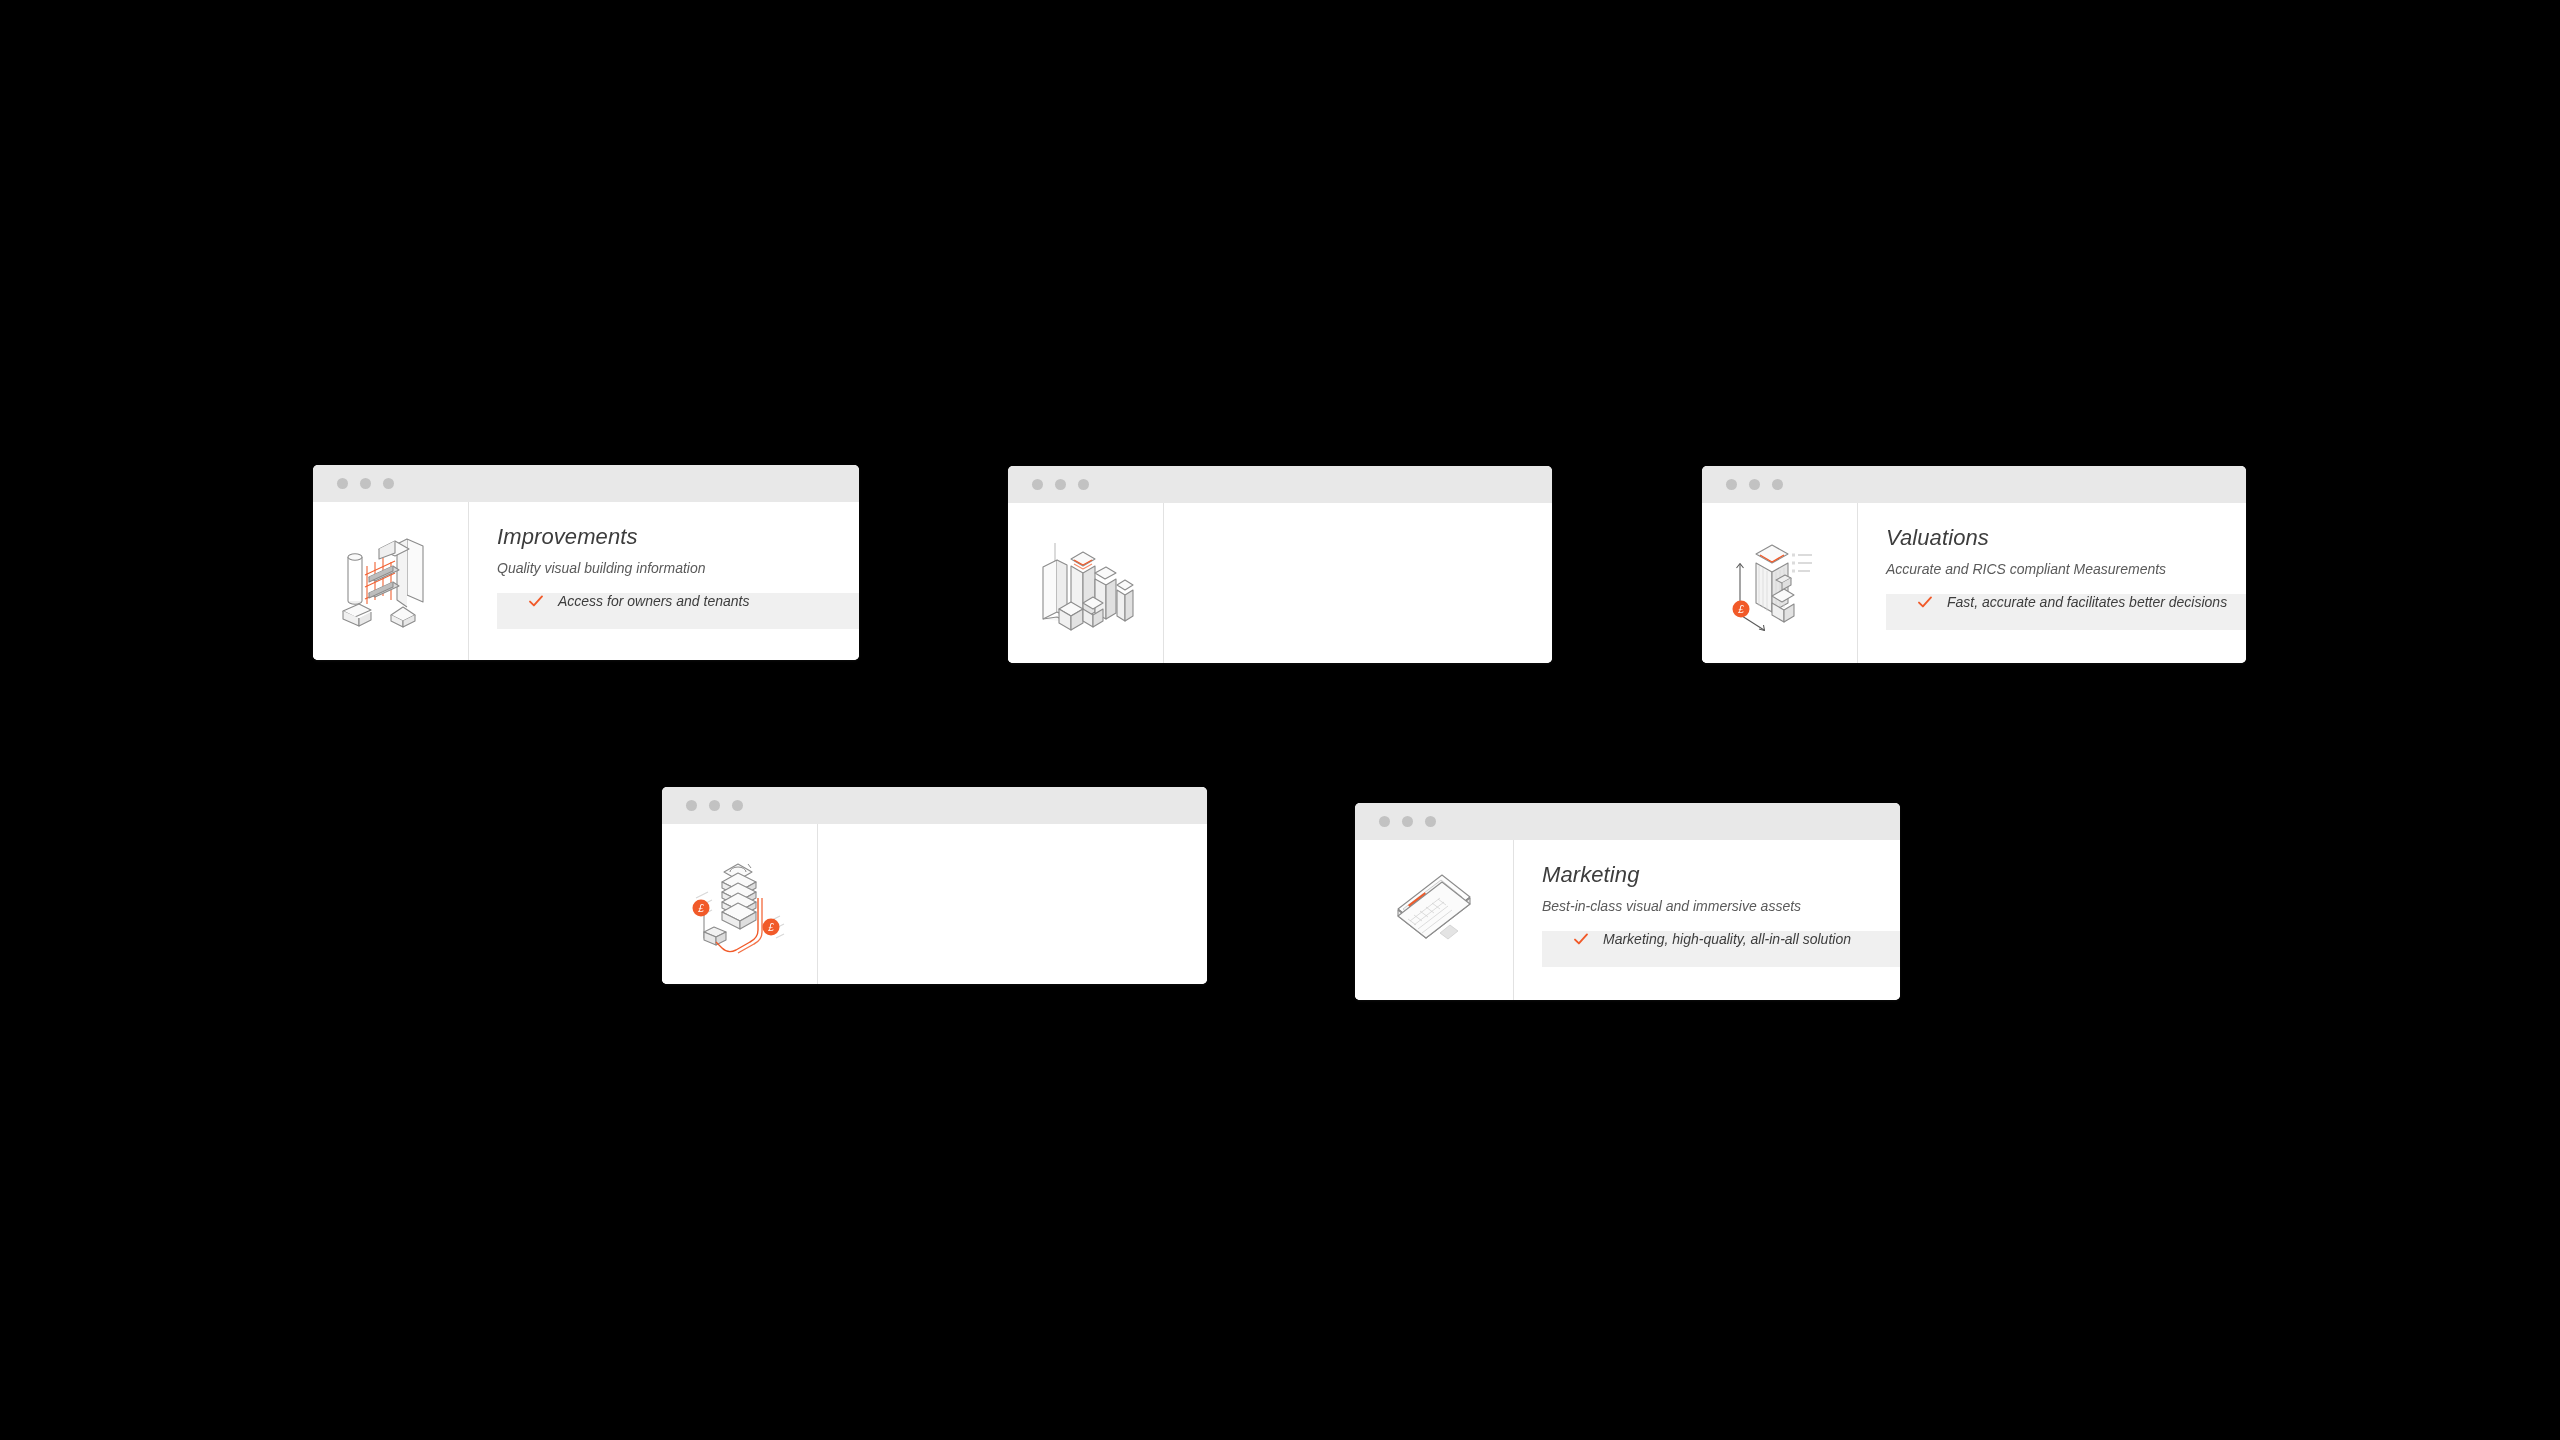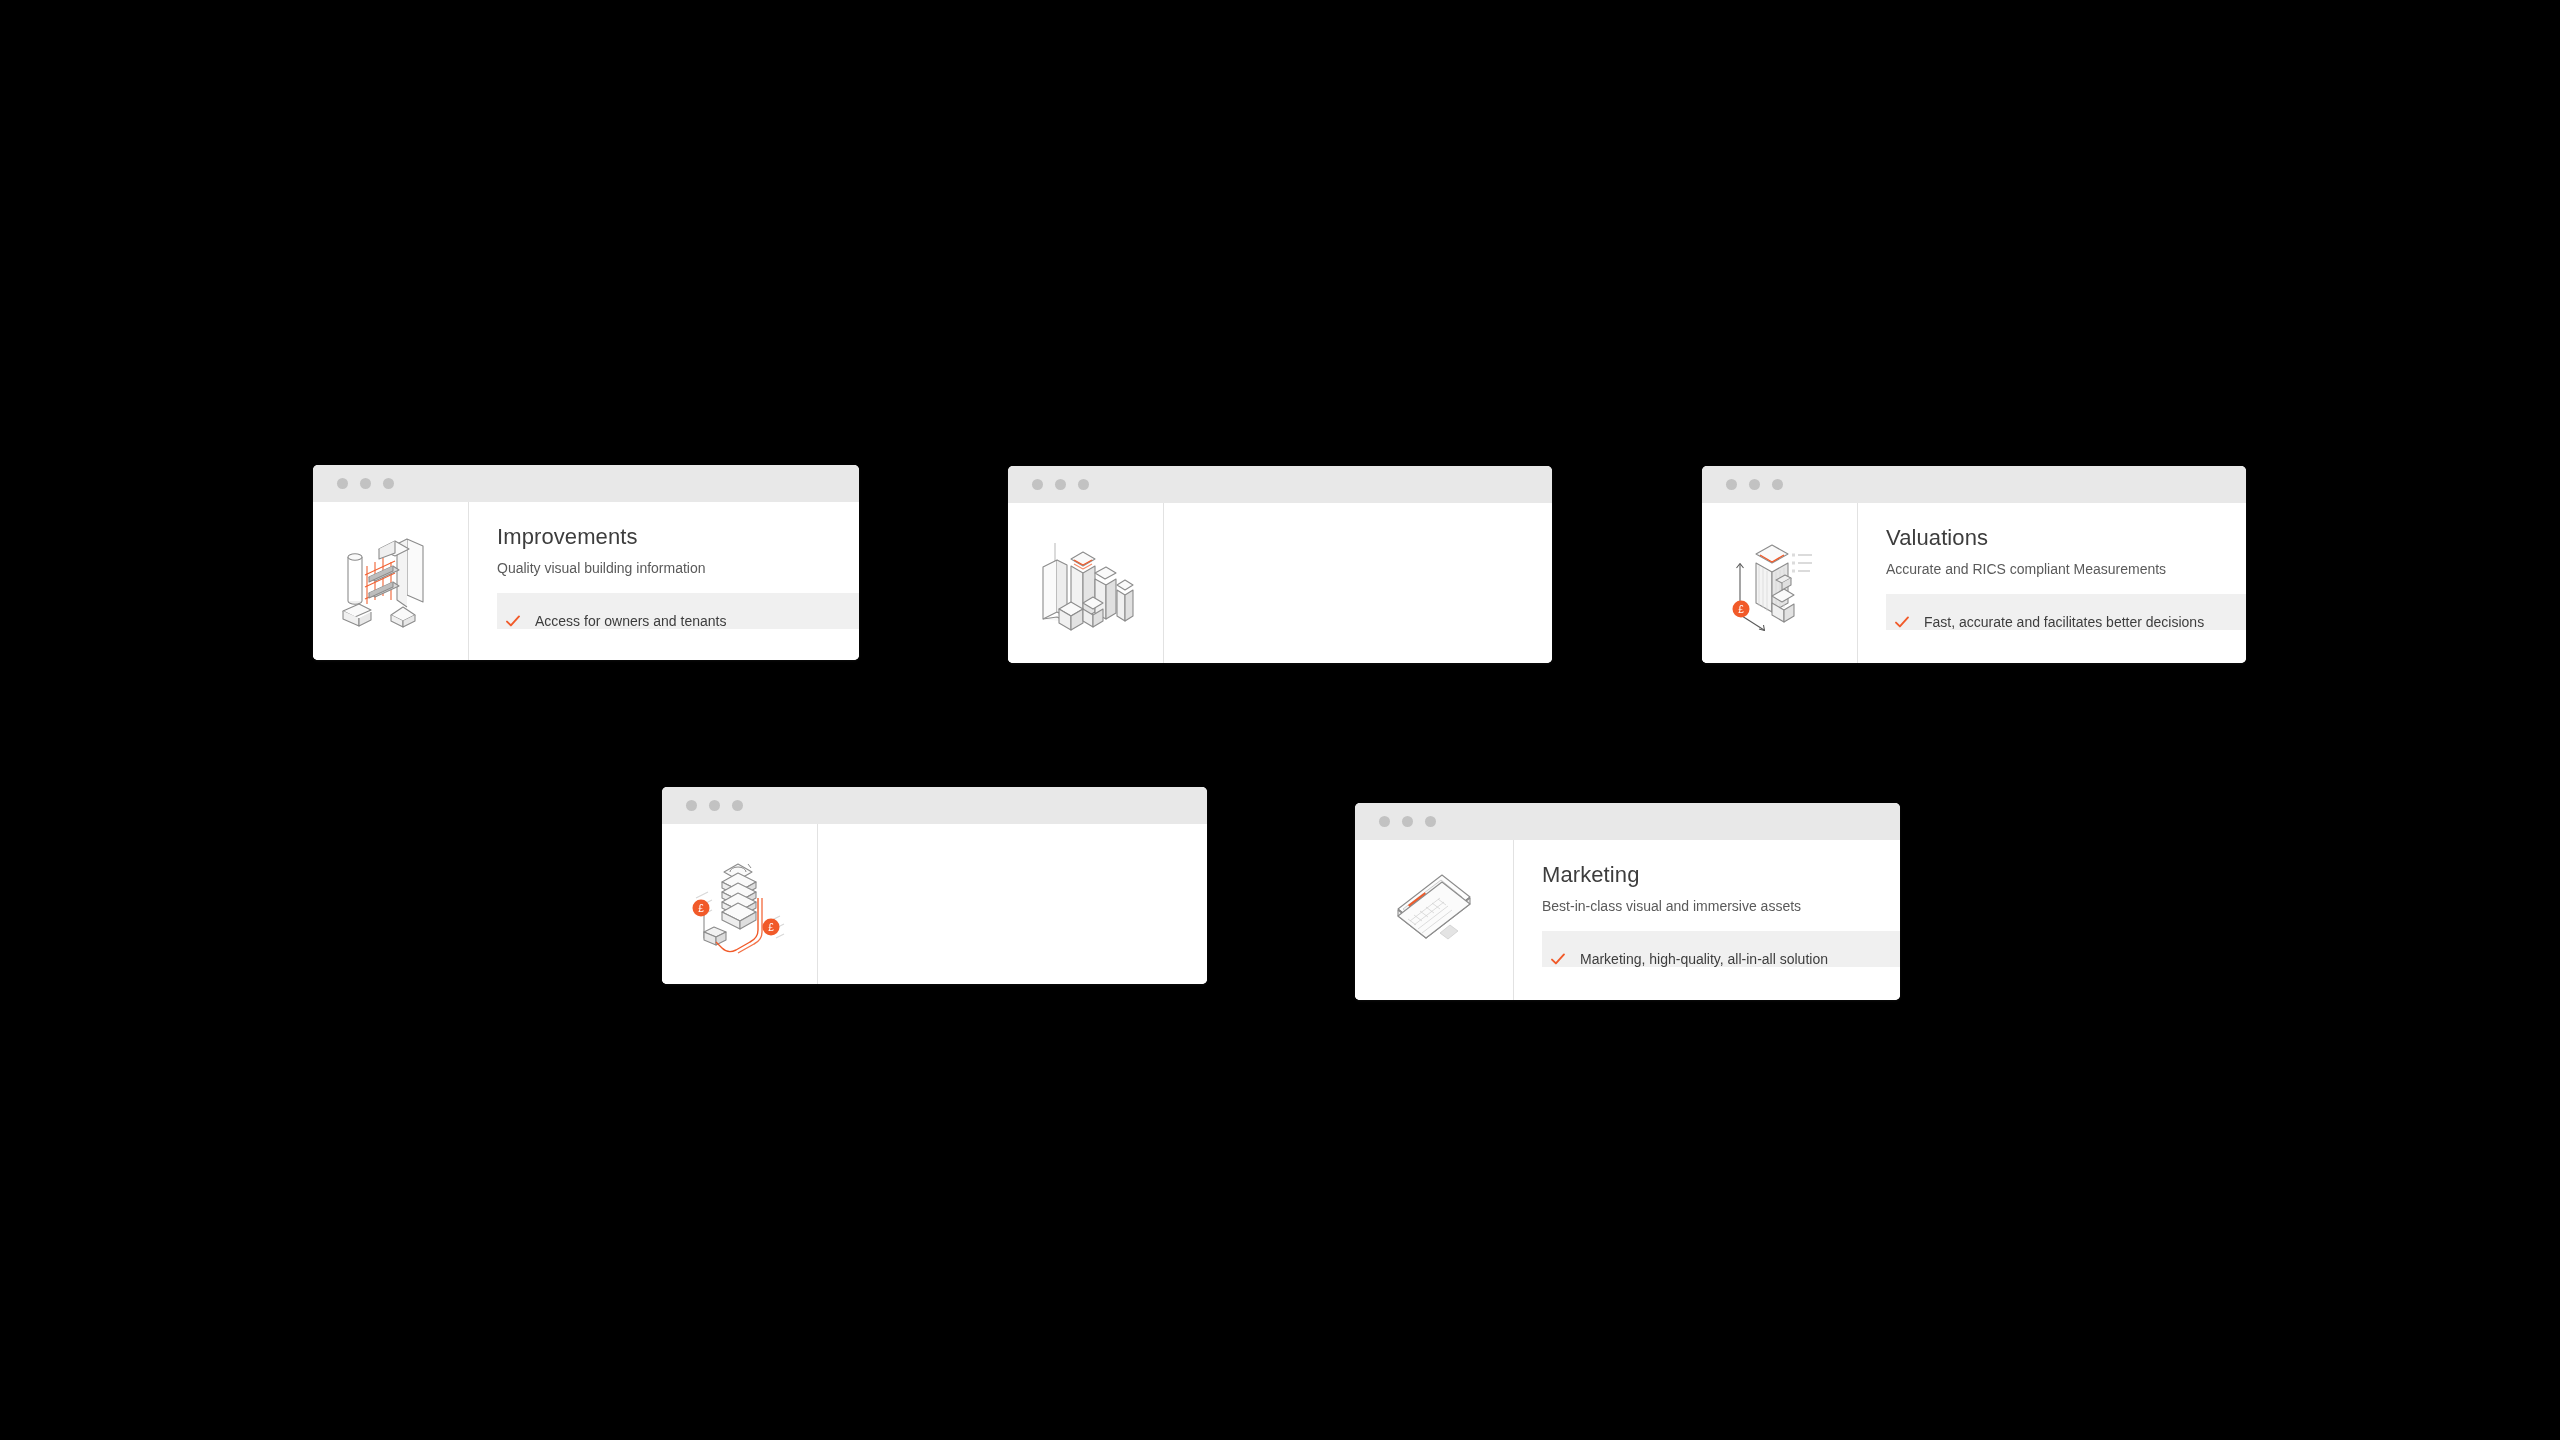--- a/index.html
+++ b/index.html
@@ -2,21 +2,21 @@
 <html><head>
 <meta charset="utf-8">
 <style>
   * { box-sizing: border-box; margin: 0; padding: 0; }
   html, body {
     width: 2560px; height: 1440px;
     background: #000000;
     font-family: "Liberation Sans", sans-serif;
     overflow: hidden;
   }
-  #stage { position: relative; width: 2024px; height: 1440px; }
+  #stage { position: relative; width: 2024px; height: 1440px; font-style: italic; }
 
   
   .win {
     position: absolute;
     background: #ffffff;
     border-radius: 5px;
     overflow: hidden;
     display: flex;
     flex-direction: column;
     box-shadow: 0 1px 3px rgba(255,255,255,0.05);
@@ -57,22 +57,22 @@
     line-height: 18px;
     color: #5a5a5a;
     margin-top: 9px;
     white-space: nowrap;
   }
   .win-highlight {
     margin-top: 16px;
     height: 36px;
     background: #f0f0f0;
     display: flex;
-    align-items: flex-end;
-    padding-left: 8px;
+    align-items: flex-start;
+    padding-left: 31px;
     gap: 14px;
   }
   .win-highlight .hl-text {
     font-size: 14px;
     color: #3d3d3d;
     white-space: nowrap;
   }
   .check-icon { flex: 0 0 16px; width: 16px; height: 16px; display:block; }
 
   

